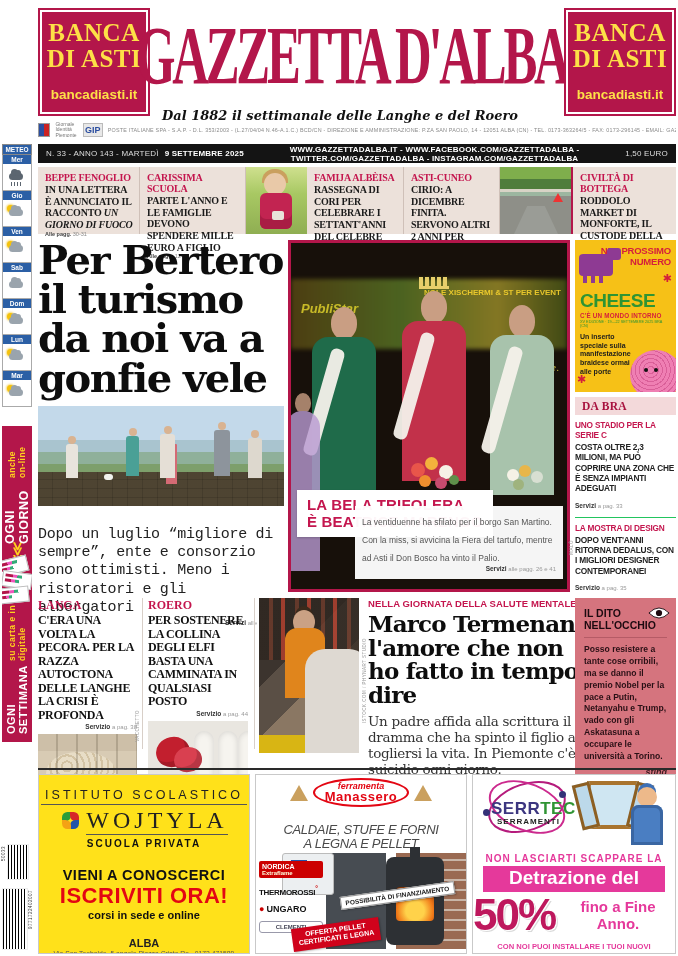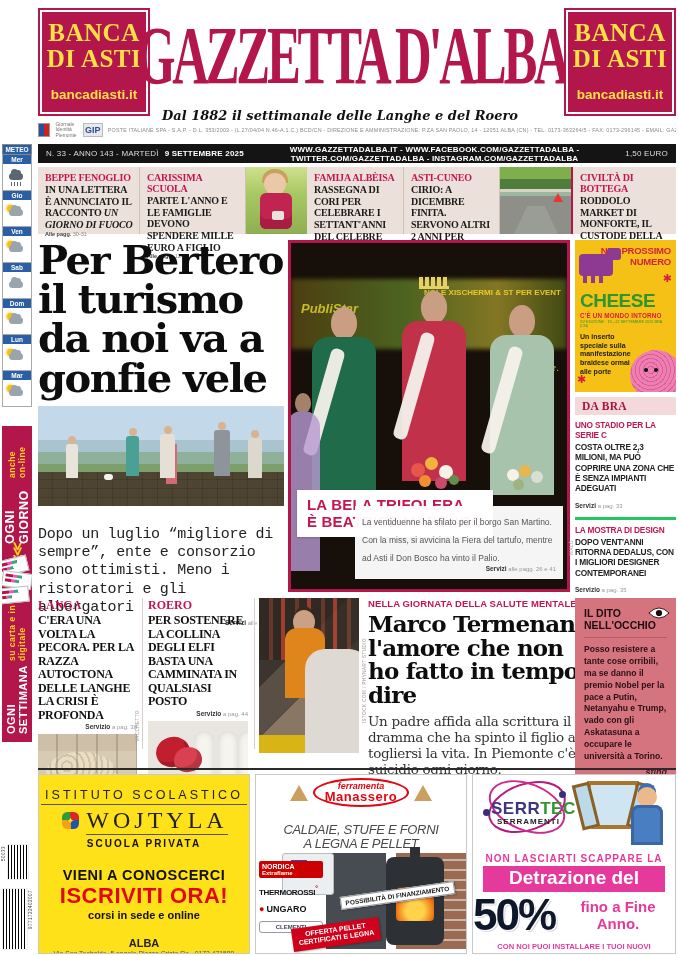--- a/index.html
+++ b/index.html
@@ -119,21 +119,21 @@
   .cheese .ed { color:#2f9433; font-size:3.8px; margin-top:1px; }
   .cheese .body { color:#1d1d1d; font-weight:bold; font-size:7px; line-height:1.25; margin-top:5px; width:55px; }
   .cow { position:absolute; left:4px; top:14px; width:34px; height:22px; background:#8e3a93; border-radius:4px; }
   .cow::before { content:""; position:absolute; right:-8px; top:-6px; width:14px; height:12px; background:#8e3a93; border-radius:3px; }
   .cow::after { content:""; position:absolute; left:4px; bottom:-7px; width:4px; height:8px; background:#8e3a93; box-shadow:8px 0 0 #8e3a93,16px 0 0 #8e3a93; }
   .sheep { position:absolute; right:-6px; bottom:-8px; width:52px; height:50px; border-radius:50%; background:
     repeating-radial-gradient(circle at 40% 40%, #ef7fb3 0 3px, #d95f98 3px 4px); }
   .sheep i { position:absolute; left:14px; top:18px; width:4px; height:4px; background:#111; border-radius:50%; box-shadow:10px 0 0 #111; }
   .star { position:absolute; color:#d41f3c; font-size:11px; }
   .dabra-h { margin-top:5px; background:#f3d9da; color:#a8123e; font-family:"Liberation Serif", serif; font-weight:bold; font-size:11.5px; padding:3px 7px; letter-spacing:.3px; }
-  .ditem { padding:6px 0 5px; border-bottom:3px solid #22c55e; }
+  .ditem { padding:6px 0 5px; border-bottom:1px solid #22c55e; }
   .ditem .k { color:#c4164e; font-weight:bold; font-size:8.3px; line-height:1.2; letter-spacing:-.2px; }
   .ditem .t { color:#222; font-weight:bold; font-size:8.3px; line-height:1.25; letter-spacing:-.2px; margin-top:1px; }
   .vcred { position:absolute; writing-mode:vertical-rl; transform:rotate(180deg); font-size:4.5px; color:#999; letter-spacing:.5px; }
 
   
   .mid { position:absolute; left:38px; top:598px; right:2px; height:163px; }
   .mcol { position:absolute; top:0; }
   .mcol .k { color:#c4164e; font-family:"Liberation Serif", serif; font-weight:bold; font-size:12px; }
   .mcol .t { color:#111; font-family:"Liberation Serif", serif; font-weight:bold; font-size:12px; line-height:1.13; letter-spacing:-.3px; margin-top:1px; }
   .mcol .svc { display:block; text-align:right; margin-top:1px; }
@@ -221,21 +221,21 @@
   .serr-name .a { color:#3c3680; } .serr-name .b { color:#2f9433; }
   .serr-sub { position:absolute; left:16px; top:36px; font-weight:bold; font-size:8px; color:#222; letter-spacing:1px; }
   .mascot { position:absolute; right:6px; top:4px; width:92px; height:72px; }
   .win { position:absolute; right:30px; top:2px; width:52px; height:48px; border:4px solid #a9742e; background:#cfe6f2; }
   .win i { position:absolute; top:-2px; width:18px; height:46px; border:3px solid #8d5f22; background:#bcd9ea; }
   .guy-head { position:absolute; right:12px; top:8px; width:20px; height:20px; border-radius:50%; background:#edb98a; box-shadow:0 -5px 0 -1px #3d6fb5; }
   .guy-body { position:absolute; right:6px; top:26px; width:32px; height:40px; border-radius:8px 8px 0 0; background:#4a7ec2; box-shadow:inset 0 0 0 3px #3a66a2; }
   .ad3 .l1 { margin-top:78px; color:#e5399b; font-weight:bold; font-size:10px; letter-spacing:1px; }
   .ad3 .l2 { margin:2px 10px 0; background:#e5399b; color:#fff; font-weight:bold; font-size:19px; padding:1px 8px 3px; }
   .ad3 .pctrow { display:flex; align-items:center; justify-content:center; gap:6px; margin-top:-2px; }
-  .ad3 .pct { color:#0f172a; font-weight:bold; font-size:44px; letter-spacing:-2px; text-shadow:1px 1px 0 #fff,2px 2px 0 rgba(0,0,0,.15); }
+  .ad3 .pct { color:#be185d; font-weight:bold; font-size:44px; letter-spacing:-2px; text-shadow:1px 1px 0 #fff,2px 2px 0 rgba(0,0,0,.15); }
   .ad3 .l3 { color:#e5399b; font-weight:bold; font-size:15px; }
   .ad3 .l4 { color:#e5399b; font-weight:bold; font-size:7.6px; margin-top:2px; line-height:1.3; padding:0 6px; }
 </style>
 </head>
 <body>
 
 <div class="page">
 
   <div class="bank-box" style="left:38px">
     <div class="bl"><span>BANCA</span><br><span>DI ASTI</span></div>

